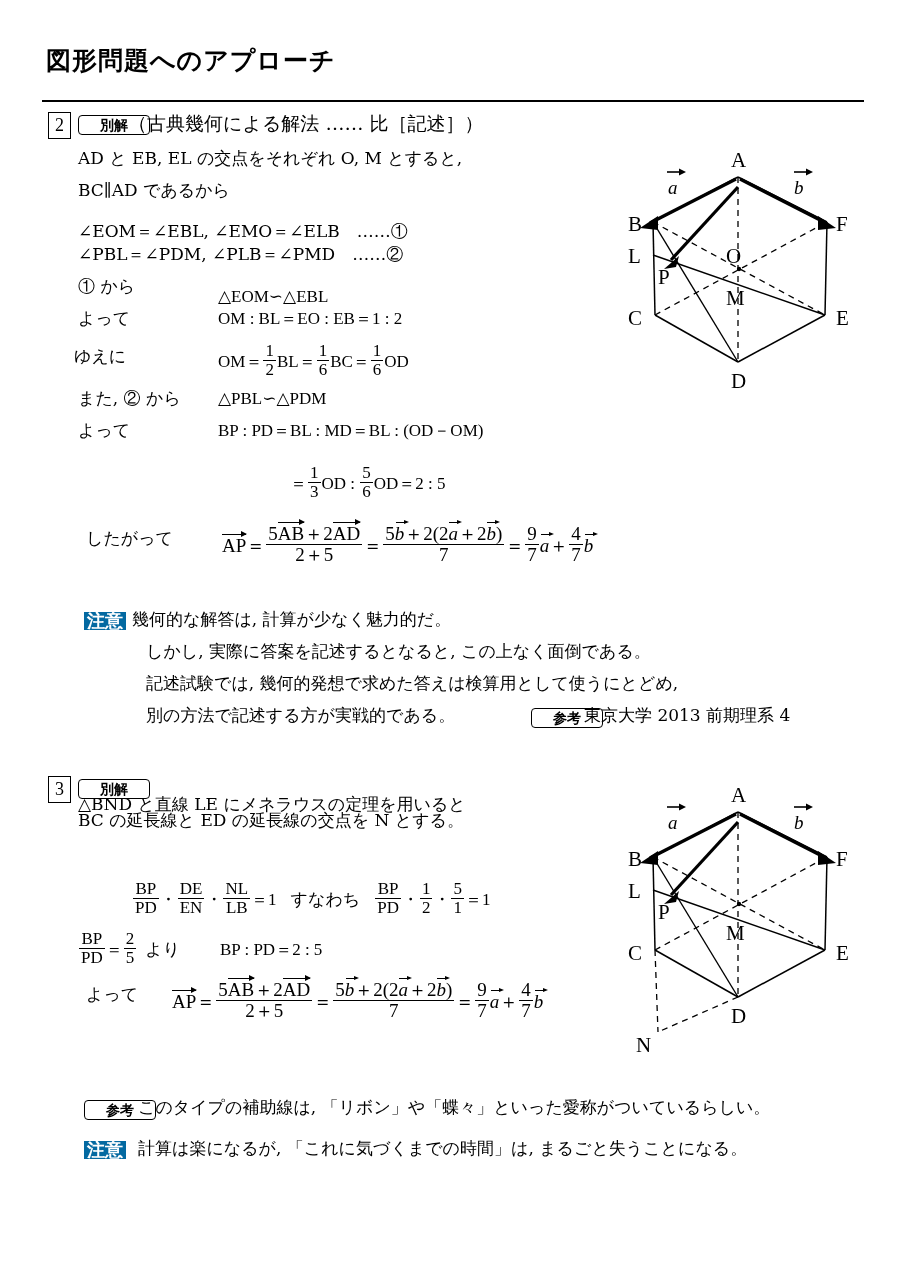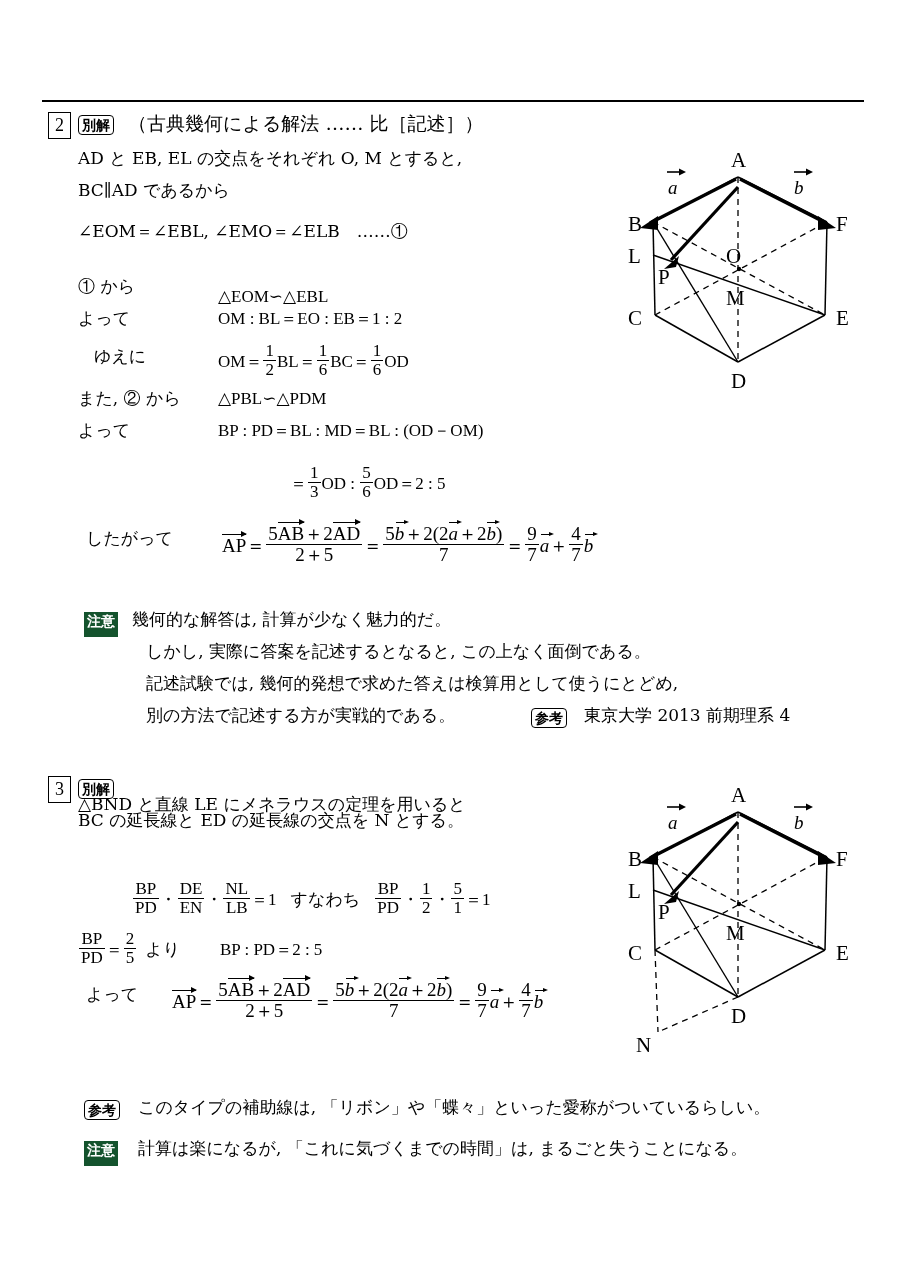--- a/index.html
+++ b/index.html
@@ -65,39 +65,39 @@
     text-align: center;
     line-height: 25px;
     font-size: 18px;
     font-family: "Liberation Serif", serif;
   }
   
   .badge-outline {
     position: absolute;
     border: 1.3px solid #000;
     border-radius: 4px;
-    padding: 0 3px;
+    padding: 0 21px;
     font-family: "DejaVu Sans", "Liberation Sans", sans-serif;
     font-size: 14px;
     font-weight: bold;
     line-height: 18px;
     height: 18px;
     white-space: nowrap;
   }
   
   .badge-solid {
     position: absolute;
-    background: #14532d;
+    background: #0369a1;
     color: #fff;
     padding: 0 3px;
     font-family: "DejaVu Sans", "Liberation Sans", sans-serif;
-    font-size: 14px;
+    font-size: 18px;
     font-weight: bold;
     line-height: 18px;
-    height: 25px;
+    height: 18px;
     white-space: nowrap;
   }
 
   
   .frac {
     display: inline-block;
     vertical-align: -0.48em;
     text-align: center;
     margin: 0 1px;
     font-size: 0.86em;
@@ -176,37 +176,39 @@
   .diagram text.vlabel {
     font-style: italic;
     font-size: 19px;
   }
 </style>
 </head>
 <body>
 
 <div class="page">
 
+  <div class="title">図形問題へのアプローチ</div>
   <div class="title-rule"></div>
 
   <div class="qnum" style="left:48px; top:112px;">2</div>
   <div class="badge-outline" style="left:78px; top:115px;">別解</div>
   <div class="txt jp" style="left:128px; top:114px; font-size:19px;">（古典幾何による解法 …… 比［記述］）</div>
 
   <div class="txt jp" style="left:78px; top:150px;">AD と EB, EL の交点をそれぞれ O, M とすると,</div>
   <div class="txt jp" style="left:78px; top:182px;">BC∥AD であるから</div>
   <div class="txt jp" style="left:78px; top:214px;margin-top:9px;">∠EOM＝∠EBL,  ∠EMO＝∠ELB　……①</div>
+  <div class="txt jp" style="left:78px; top:246px;">∠PBL＝∠PDM,  ∠PLB＝∠PMD　……②</div>
 
   <div class="txt jp" style="left:78px; top:278px;">① から</div>
   <div class="txt math" style="left:218px; top:288px;">△EOM∽△EBL</div>
 
   <div class="txt jp" style="left:78px; top:310px;">よって</div>
   <div class="txt math" style="left:218px; top:310px;">OM : BL＝EO : EB＝1 : 2</div>
 
-  <div class="txt jp" style="left:94px; top:348px;">ゆえに</div>
+  <div class="txt jp" style="left:74px; top:348px;">ゆえに</div>
   <div class="txt math" style="left:218px; top:342px;">
     <span>OM＝</span><span class="frac big"><span class="num">1</span><span class="den">2</span></span><span>BL＝</span><span class="frac big"><span class="num">1</span><span class="den">6</span></span><span>BC＝</span><span class="frac big"><span class="num">1</span><span class="den">6</span></span><span>OD</span>
   </div>
 
   <div class="txt jp" style="left:78px; top:390px;">また, ② から</div>
   <div class="txt math" style="left:218px; top:390px;">△PBL∽△PDM</div>
 
   <div class="txt jp" style="left:78px; top:422px;">よって</div>
   <div class="txt math" style="left:218px; top:422px;">BP : PD＝BL : MD＝BL : (OD－OM)</div>
 

